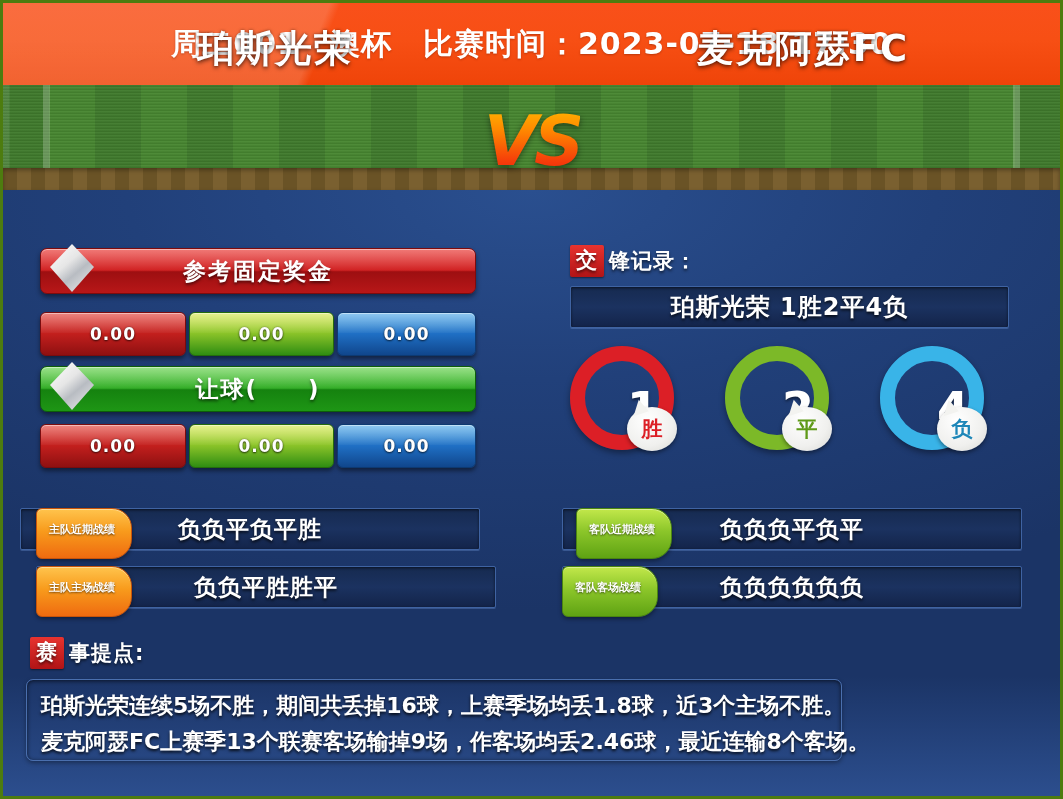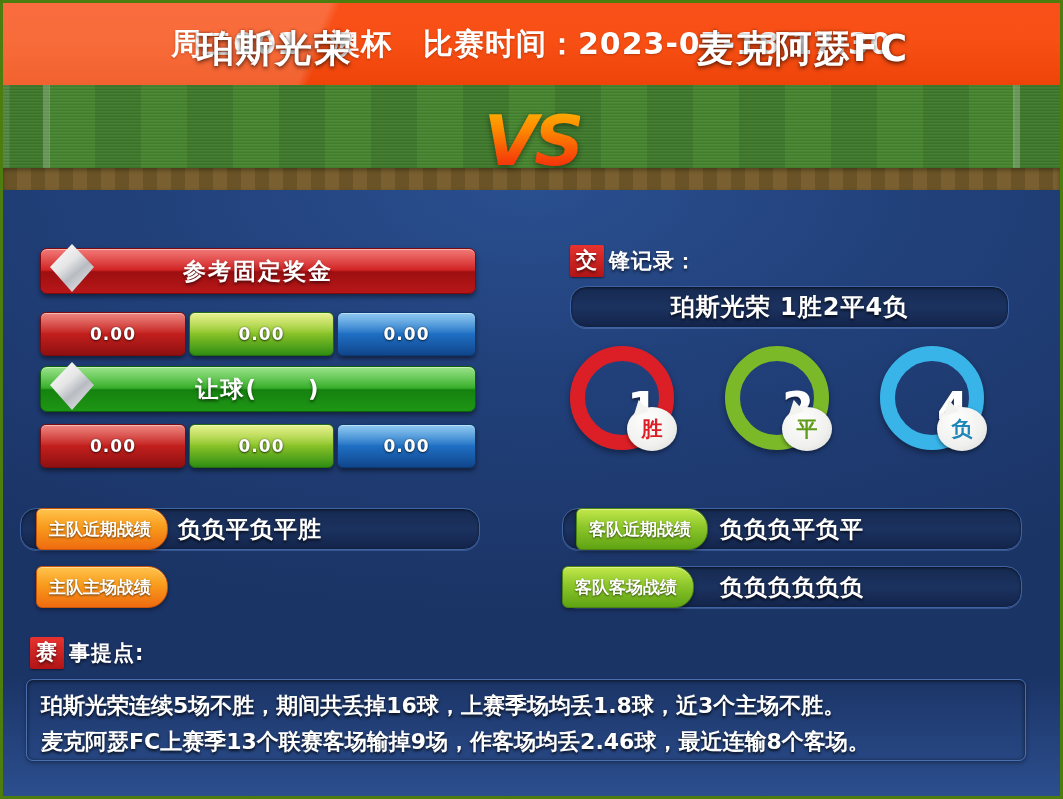--- a/index.html
+++ b/index.html
@@ -119,32 +119,32 @@
   .odd-btn:before{
     content:"";position:absolute;left:0;top:0;width:100%;height:48%;
     background:linear-gradient(180deg,rgba(255,255,255,.38),rgba(255,255,255,.03));
   }
   .odd-red{background:linear-gradient(180deg,#e23b33 0%,#c21f1d 50%,#8e1011 100%);border:1px solid #7a0c0e;}
   .odd-green{background:linear-gradient(180deg,#d6e84a 0%,#8fc62a 46%,#2f8d12 100%);border:1px solid #246c0c;}
   .odd-blue{background:linear-gradient(180deg,#4ba7e8 0%,#1f6fc4 50%,#10468c 100%);border:1px solid #0d3a72;}
 
   
   .tagpill{
-    position:absolute;height:40px;padding:0 16px 0 12px;
+    position:absolute;height:40px;padding:0 16px 9px 12px;
     display:flex;align-items:center;justify-content:center;
     border-radius:6px 20px 20px 6px;
-    color:#ffffff;font-size:17px;font-weight:bold;letter-spacing:0px;
+    color:#ffffff;font-size:11px;font-weight:bold;letter-spacing:0px;
     text-shadow:0 1px 2px rgba(0,0,0,.6);
     box-shadow:0 2px 4px rgba(0,0,0,.4), inset 0 1px 0 rgba(255,255,255,.4);
     z-index:3;white-space:nowrap;
   }
   .tag-orange{background:linear-gradient(180deg,#ffc44d 0%,#f89b1c 45%,#ef6b10 100%);border:1px solid #c8540a;}
   .tag-green{background:linear-gradient(180deg,#c2e84b 0%,#8cc62a 45%,#5fa313 100%);border:1px solid #4a8510;}
   .darkslot{
-    position:absolute;height:40px;border-radius:16px;
+    position:absolute;height:40px;border-radius:2px;
     background:linear-gradient(180deg,#162a50 0%,#1b3260 50%,#13244a 100%);
     border:1px solid #3f63a2;
     box-shadow:inset 0 1px 3px rgba(0,0,0,.6), 0 1px 0 rgba(110,150,215,.35);
     display:flex;align-items:center;justify-content:center;
     color:#ffffff;font-size:23px;font-weight:bold;letter-spacing:1px;
     text-shadow:0 2px 3px rgba(0,0,0,.75);
   }
 
   
   .sec-label{
@@ -257,31 +257,32 @@
     <span class="ring-badge bg-draw">平</span>
   </div>
   <div class="ring ring-blue" style="left:880px;top:346px;">
     <span class="ring-num">4</span>
     <span class="ring-badge bg-lose">负</span>
   </div>
 
   <div class="darkslot" style="left:20px;top:508px;width:458px;">负负平负平胜</div>
   <div class="tagpill tag-orange" style="left:36px;top:508px;">主队近期战绩</div>
 
+  <div class="darkslot" style="left:36px;top:566px;width:458px;">负负平胜胜平</div>
   <div class="tagpill tag-orange" style="left:36px;top:566px;">主队主场战绩</div>
 
   <div class="darkslot" style="left:562px;top:508px;width:458px;">负负负平负平</div>
   <div class="tagpill tag-green" style="left:576px;top:508px;">客队近期战绩</div>
 
   <div class="darkslot" style="left:562px;top:566px;width:458px;">负负负负负负</div>
   <div class="tagpill tag-green" style="left:562px;top:566px;">客队客场战绩</div>
 
   <div class="sec-label" style="left:30px;top:637px;">
     <span class="redchip">赛</span>
     <span>事提点:</span>
   </div>
 
-  <div class="tipbox" style="left:26px;top:679px;width:1000px;height:82px;">
+  <div class="tipbox" style="left:26px;top:679px;width:816px;height:82px;">
     <div class="tipline">珀斯光荣连续5场不胜，期间共丢掉16球，上赛季场均丢1.8球，近3个主场不胜。</div>
     <div class="tipline">麦克阿瑟FC上赛季13个联赛客场输掉9场，作客场均丢2.46球，最近连输8个客场。</div>
   </div>
 
 </div>
 
 </body></html>

